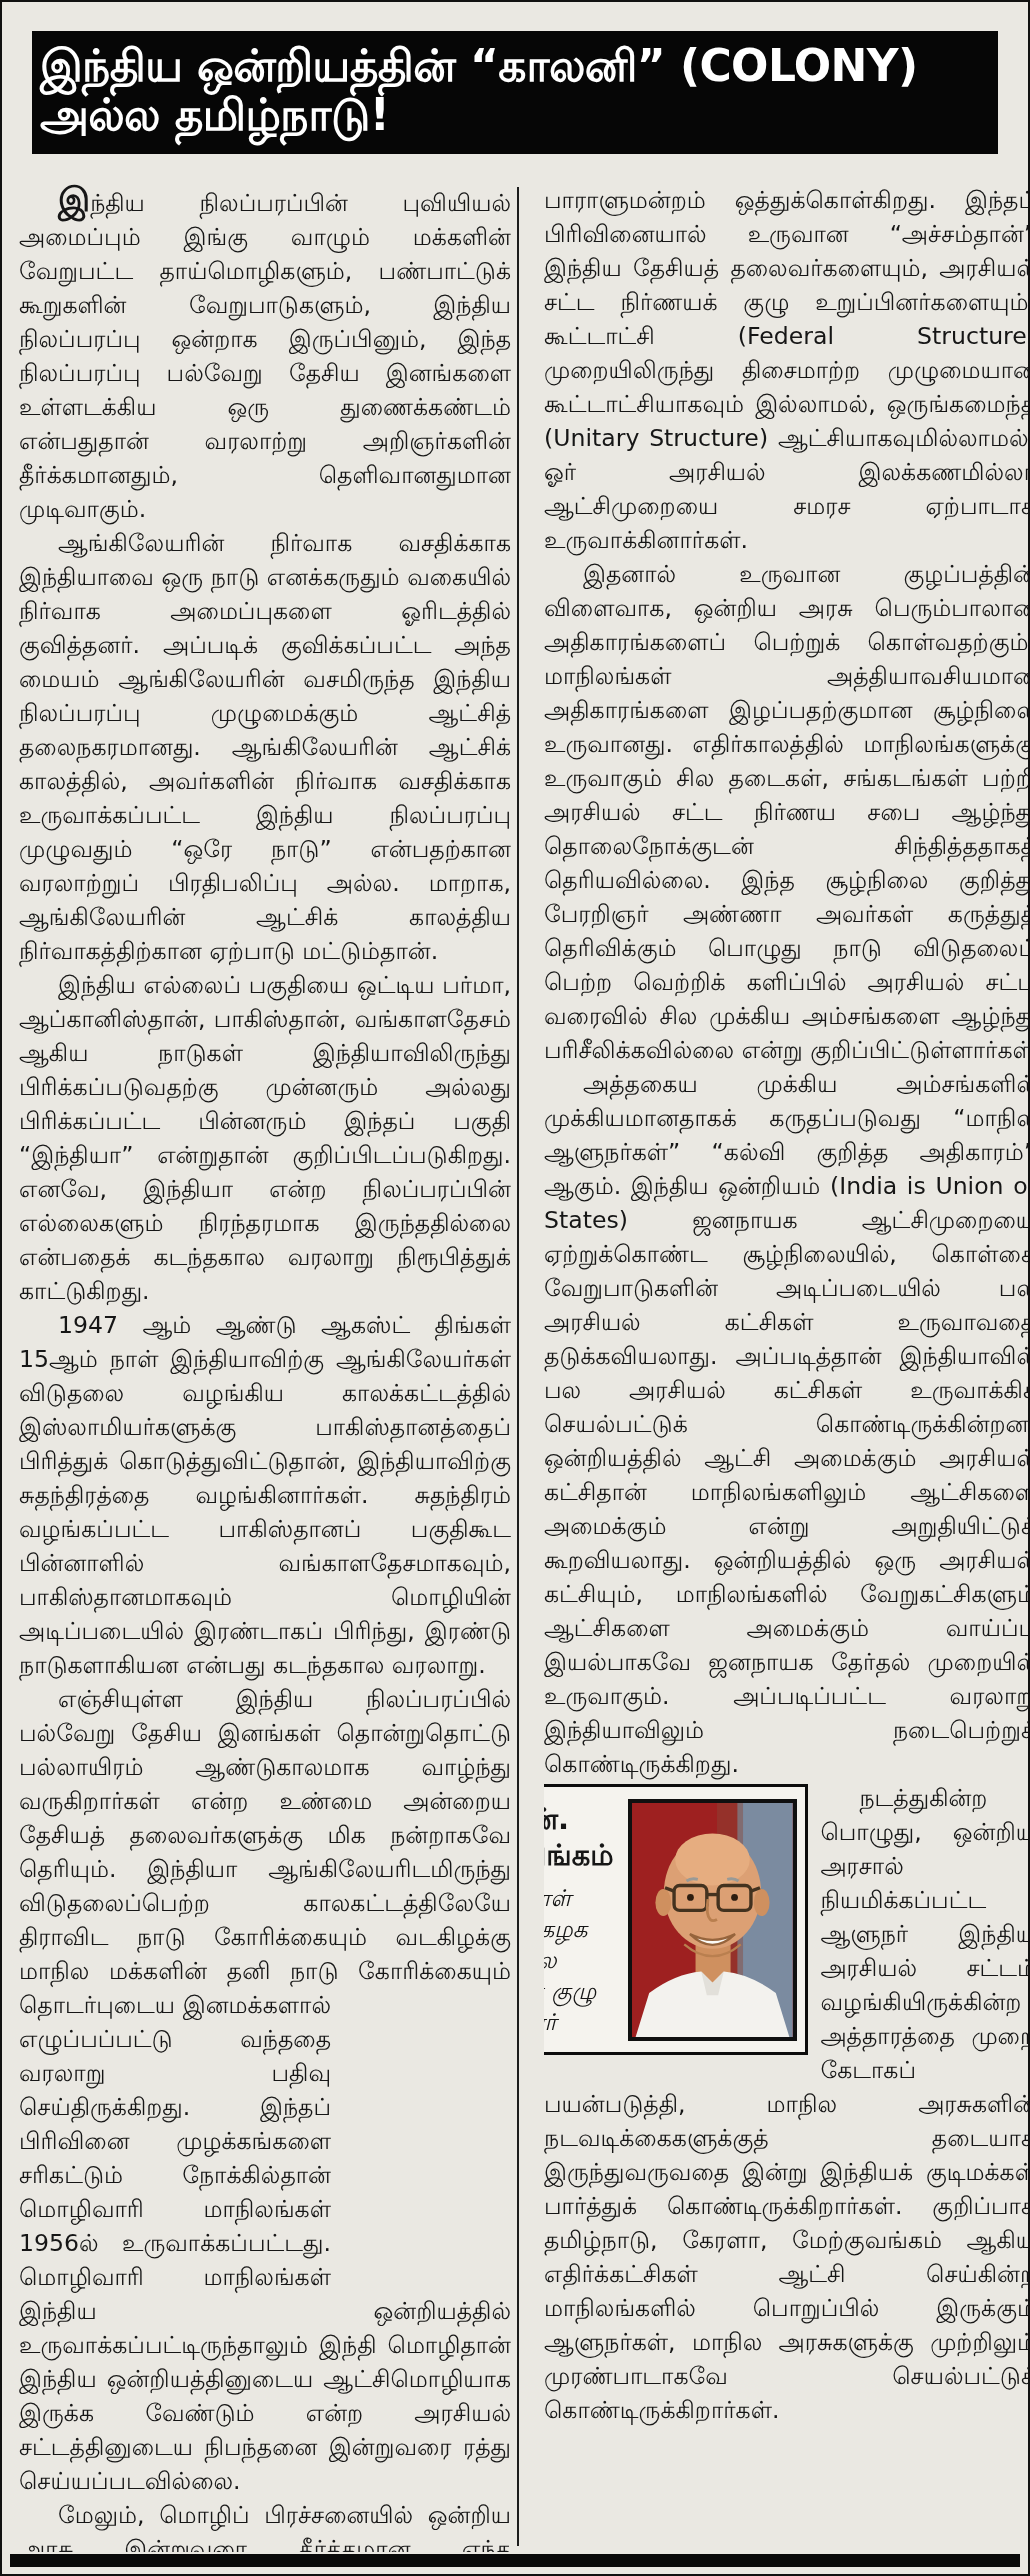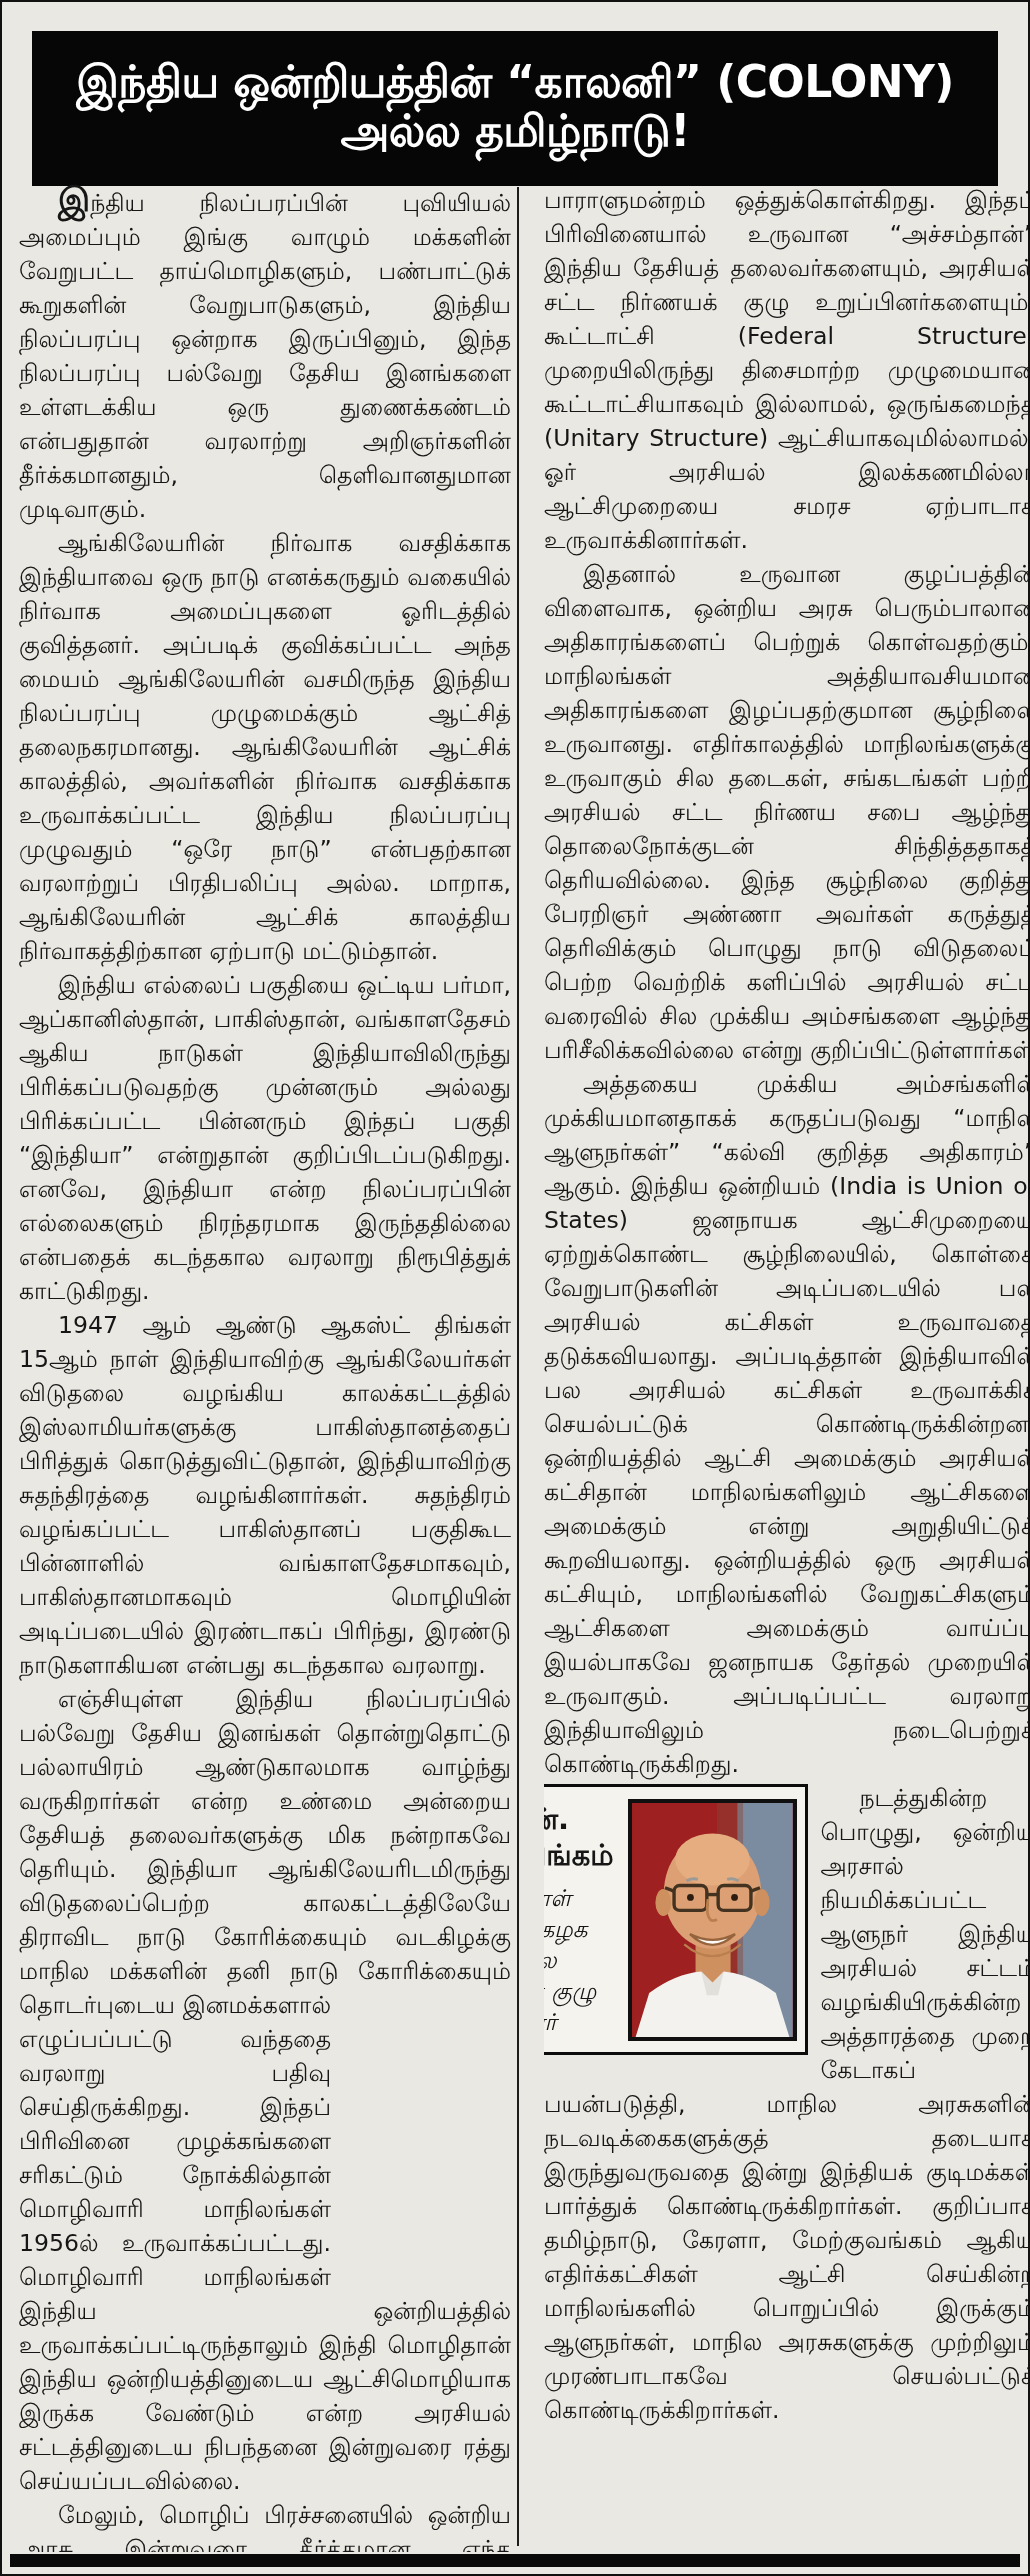--- a/index.html
+++ b/index.html
@@ -15,26 +15,26 @@
   }
   .masthead{
     margin:29px 30px 0 30px;
     background:#060606;
     min-height:101px;
     display:flex;align-items:center;justify-content:center;
     padding:10px 7.9px 14.6px 7.9px;
     box-sizing:border-box;
   }
   .masthead h1{
-    margin:16px;
+    margin:0;
     color:#ffffff;
     font-size:44px;
     line-height:1.12;
     font-weight:700;
-    text-align:center;
+    text-align:left;
     letter-spacing:-0.6px;
   }
   .column{
     position:absolute;
     top:181px;
     width:492px;
     height:2369px;
     overflow:hidden;
     text-align:justify;
   }

